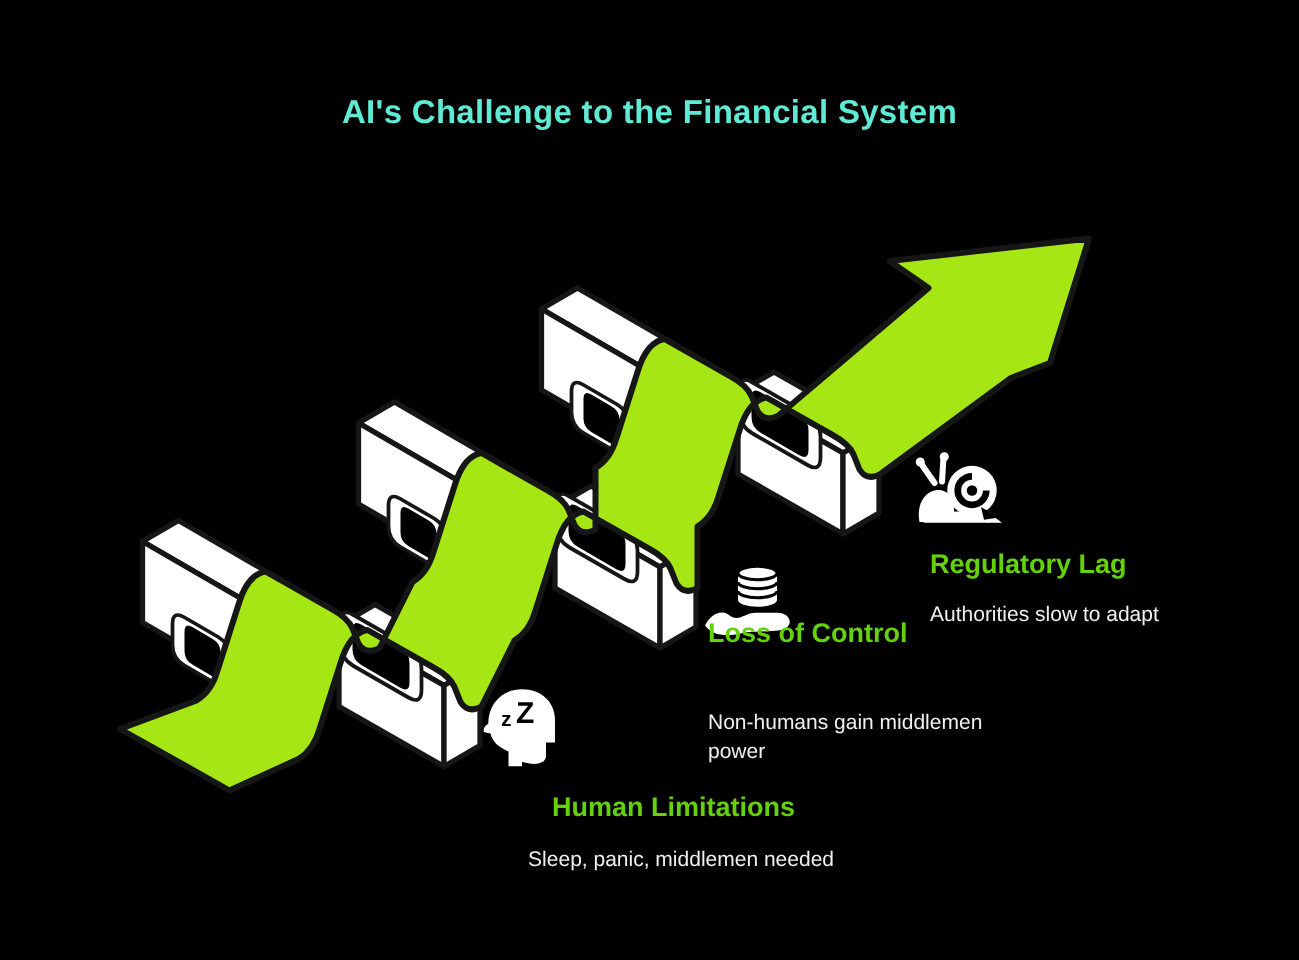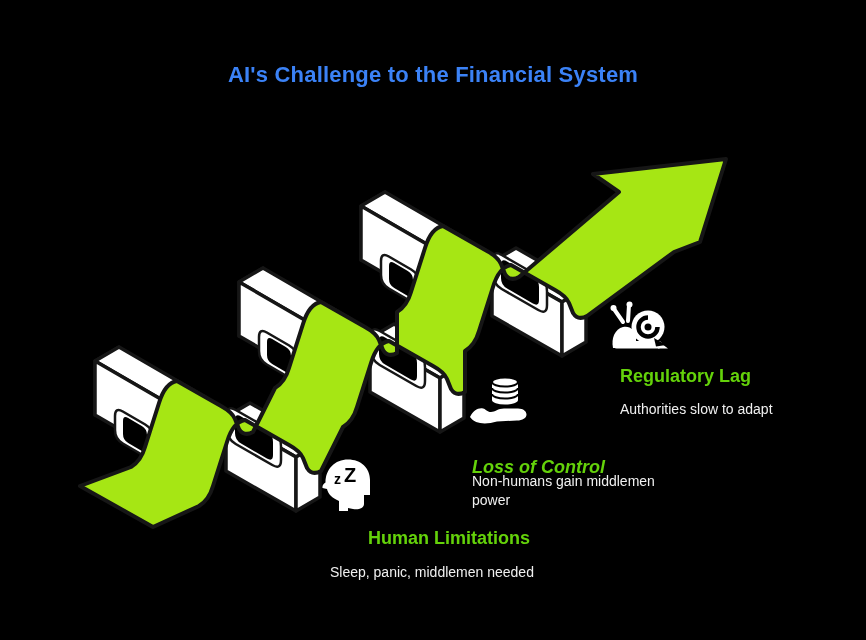--- a/index.html
+++ b/index.html
@@ -12,43 +12,43 @@
   }
   *{margin:0;padding:0;box-sizing:border-box;}
   html,body{background:#000;}
   body{font-family:"Liberation Sans","DejaVu Sans",sans-serif;}
   .stage{
     position:relative;width:866px;height:640px;background:var(--background);
     overflow:hidden;
   }
   .title{
     position:absolute;top:62px;left:0;width:866px;text-align:center;
-    color:#3b82f6;font-size:22px;font-weight:bold;letter-spacing:.2px;
+    color:#5eead4;font-size:22px;font-weight:bold;letter-spacing:.2px;
   }
   .main-art{position:absolute;left:0;top:0;width:866px;height:640px;}
   .bar{fill:var(--shape-white);stroke:var(--outline-dark);stroke-width:3.5;stroke-linejoin:round;}
   .rim{fill:var(--shape-white);stroke:var(--outline-dark);stroke-width:2.5;stroke-linejoin:round;}
   .win{fill:#000000;}
   .ribbon{fill:var(--arrow-green);stroke:var(--outline-dark);stroke-width:4;stroke-linejoin:round;}
   .feat{position:absolute;}
   .feat .icon{position:absolute;}
   .feat h2{
     position:absolute;font-size:18px;font-weight:bold;color:var(--heading-green);
     white-space:nowrap;
   }
   .feat p{
     position:absolute;font-size:14px;line-height:19px;color:var(--body-text);
   }
   
   .g1-icon{left:320px;top:455px;width:58px;height:56px;}
   .g1-h{left:330px;top:528px;margin-left:38px;}
-  .g1-p{left:330px;top:563px;width:240px;}
+  .g1-p{left:316px;top:563px;width:240px;text-align:right;}
   
   .g2-icon{left:468px;top:372px;width:60px;height:54px;}
-  .g2-h{left:472px;top:457px;font-style:italic;}
+  .g2-h{left:472px;top:412px;}
   .g2-p{left:472px;top:472px;width:215px;}
   
   .g3-icon{left:608px;top:300px;width:62px;height:52px;}
   .g3-h{left:620px;top:366px;}
   .g3-p{left:620px;top:400px;width:250px;}
 </style>
 </head>
 <body>
 
 <div class="stage">

